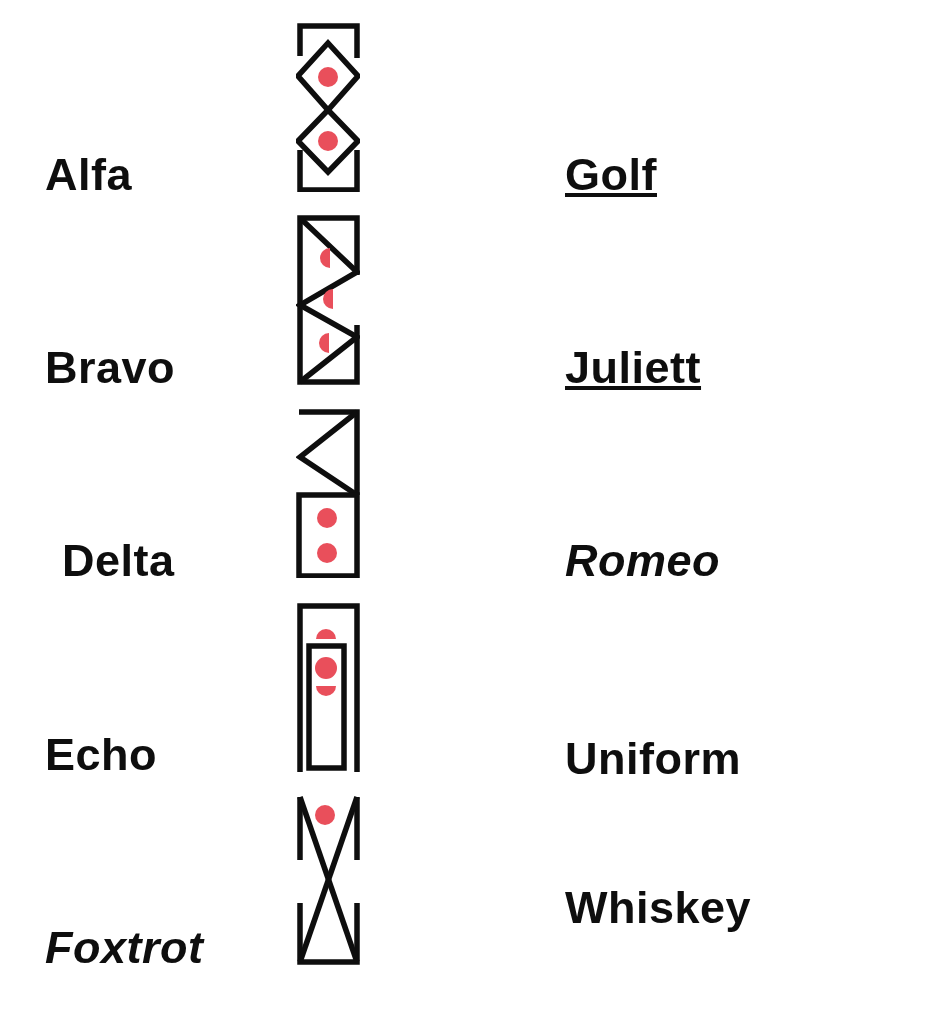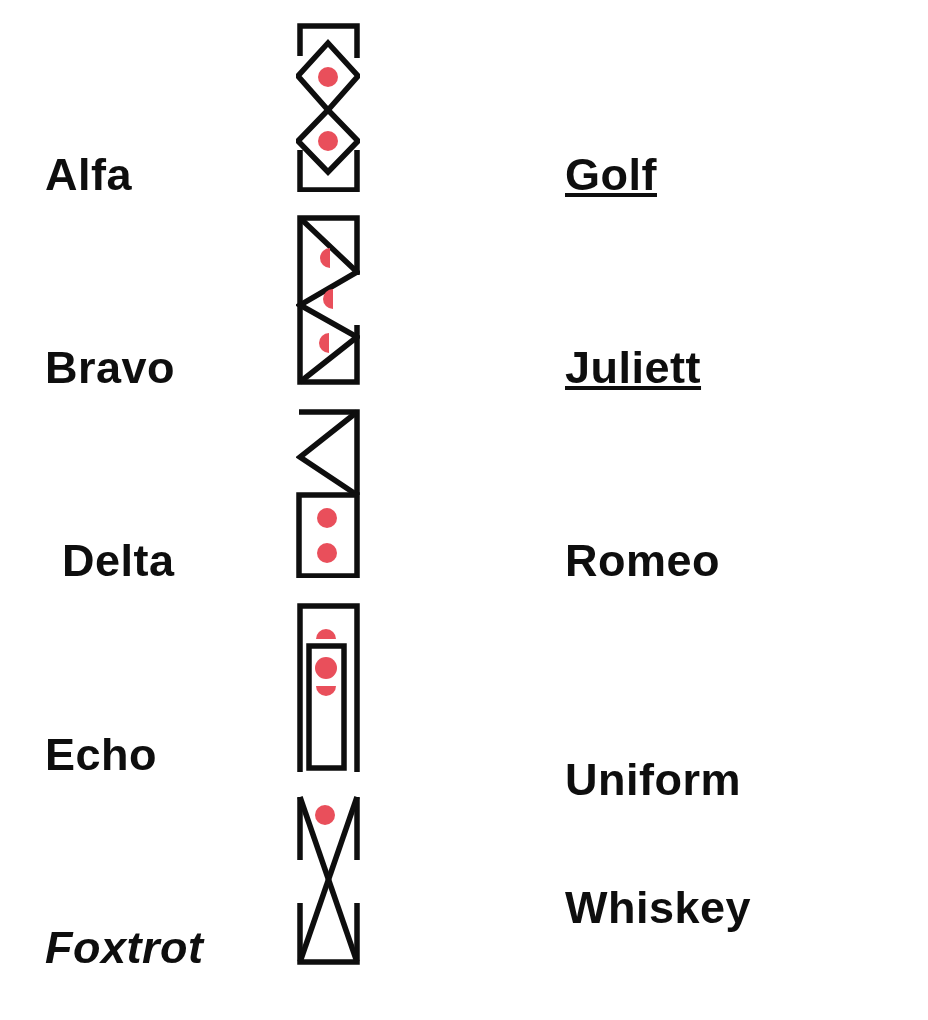--- a/index.html
+++ b/index.html
@@ -115,29 +115,29 @@
       <path d="M6,3 L35,87 L63,3"></path>
       <path class="dot" d="M25,97 A9,9 0 0 0 43,97 Z"></path>
       <path class="dot" d="M23,116 A11,11 0 0 0 45,116 Z"></path>
       <path class="dot" d="M23,139 A11,11 0 0 0 45,139 Z"></path>
       <rect x="6" y="199" width="56" height="39"></rect>
       <circle class="dot" cx="33" cy="218" r="10"></circle>
     </svg>
   </div>
 
   <div>
-    <div class="label" style="left:565px;top:537px;">Romeo</div>
+    <div class="label" style="left:565px;top:537px;font-style:italic;">Romeo</div>
     <svg class="sym" style="left:812px;top:531px;" width="66" height="52" viewBox="0 0 66 52">
       <path d="M5,3 L5,47 L63,47 L63,3"></path>
       <circle class="dot" cx="33" cy="26" r="10.5"></circle>
     </svg>
   </div>
 
   <div>
-    <div class="label" style="left:565px;top:756px;">Uniform</div>
+    <div class="label" style="left:565px;top:735px;">Uniform</div>
     <svg class="sym" style="left:812px;top:602px;" width="66" height="170" viewBox="0 0 66 170">
       <rect x="4" y="4" width="59" height="164"></rect>
       <path d="M34,4 L34,168"></path>
       <path class="dot" d="M27,76 A10,10 0 0 0 27,96 Z"></path>
       <path class="dot" d="M42,76 A10,10 0 0 1 42,96 Z"></path>
     </svg>
   </div>
 
   <div>
     <div class="label" style="left:565px;top:884px;">Whiskey</div>

